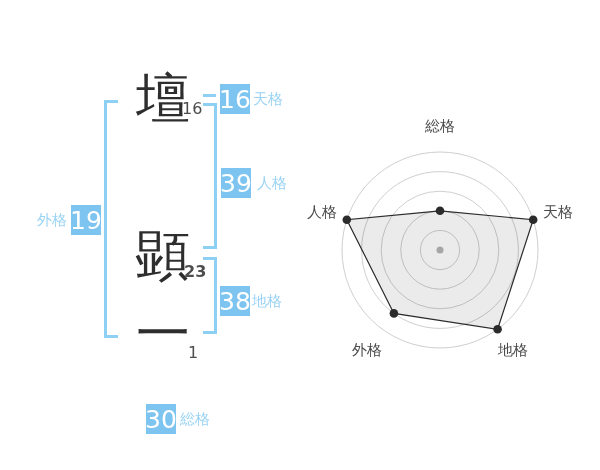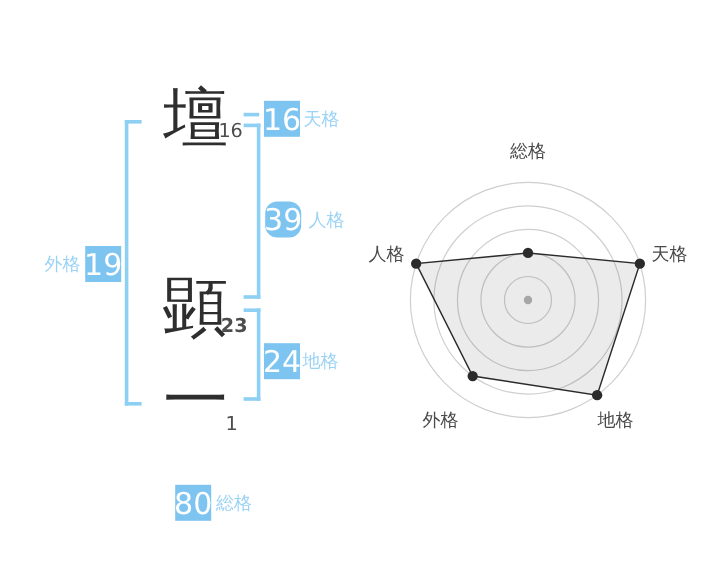--- a/index.html
+++ b/index.html
@@ -25,21 +25,21 @@
   #br-gaikaku{left:104px;top:100px;width:14px;height:238px;border-right:none;}
   #br-jinkaku{left:203px;top:103px;width:14px;height:146px;border-left:none;}
   #br-chikaku{left:203px;top:257px;width:14px;height:77px;border-left:none;}
   #dash-tenkaku{position:absolute;left:203px;top:94px;width:13px;height:3px;background:#8ed0f4;}
   
   .scorebox{
     position:absolute;width:30px;height:30px;background:#7dc5f0;color:#ffffff;
     font-size:25px;line-height:1;display:flex;align-items:center;justify-content:center;
   }
   #sb-tenkaku{left:220px;top:84px;}
-  #sb-jinkaku{left:221px;top:168px;border-radius:10px;}
+  #sb-jinkaku{left:221px;top:168px;}
   #sb-chikaku{left:220px;top:286px;}
   #sb-gaikaku{left:71px;top:205px;}
   #sb-soukaku{left:146px;top:404px;}
   
   .scorelabel{position:absolute;font-size:15px;line-height:1;color:#9bd3f5;}
   #sl-tenkaku{left:253px;top:92px;}
   #sl-jinkaku{left:257px;top:176px;}
   #sl-chikaku{left:252px;top:294px;}
   #sl-gaikaku{left:30px;top:213px;width:37px;text-align:right;}
   #sl-soukaku{left:180px;top:412px;}
@@ -64,27 +64,27 @@
   <div id="dash-tenkaku"></div>
   <div class="bracket" id="br-jinkaku"></div>
   <div class="bracket" id="br-chikaku"></div>
 
   <div class="scorebox" id="sb-tenkaku">16</div>
   <div class="scorelabel" id="sl-tenkaku">天格</div>
 
   <div class="scorebox" id="sb-jinkaku">39</div>
   <div class="scorelabel" id="sl-jinkaku">人格</div>
 
-  <div class="scorebox" id="sb-chikaku">24</div>
+  <div class="scorebox" id="sb-chikaku">38</div>
   <div class="scorelabel" id="sl-chikaku">地格</div>
 
   <div class="scorebox" id="sb-gaikaku">19</div>
   <div class="scorelabel" id="sl-gaikaku">外格</div>
 
-  <div class="scorebox" id="sb-soukaku">80</div>
+  <div class="scorebox" id="sb-soukaku">30</div>
   <div class="scorelabel" id="sl-soukaku">総格</div>
 
   <svg id="radar" width="300" height="300" viewBox="0 0 300 300" xmlns="http://www.w3.org/2000/svg">
       <circle cx="140" cy="170" r="19.6" fill="none" stroke="#cfcfcf" stroke-width="1"></circle>
       <circle cx="140" cy="170" r="39.2" fill="none" stroke="#cfcfcf" stroke-width="1"></circle>
       <circle cx="140" cy="170" r="58.8" fill="none" stroke="#cfcfcf" stroke-width="1"></circle>
       <circle cx="140" cy="170" r="78.4" fill="none" stroke="#cfcfcf" stroke-width="1"></circle>
       <circle cx="140" cy="170" r="98.0" fill="none" stroke="#cfcfcf" stroke-width="1"></circle>
       <circle cx="140" cy="170" r="3.5" fill="#b5b5b5"></circle>
       <polygon points="140.0,130.8 233.2,139.7 197.6,249.3 93.9,233.4 46.8,139.7" fill="rgba(0,0,0,0.08)" stroke="#2b2b2b" stroke-width="1.2"></polygon>

